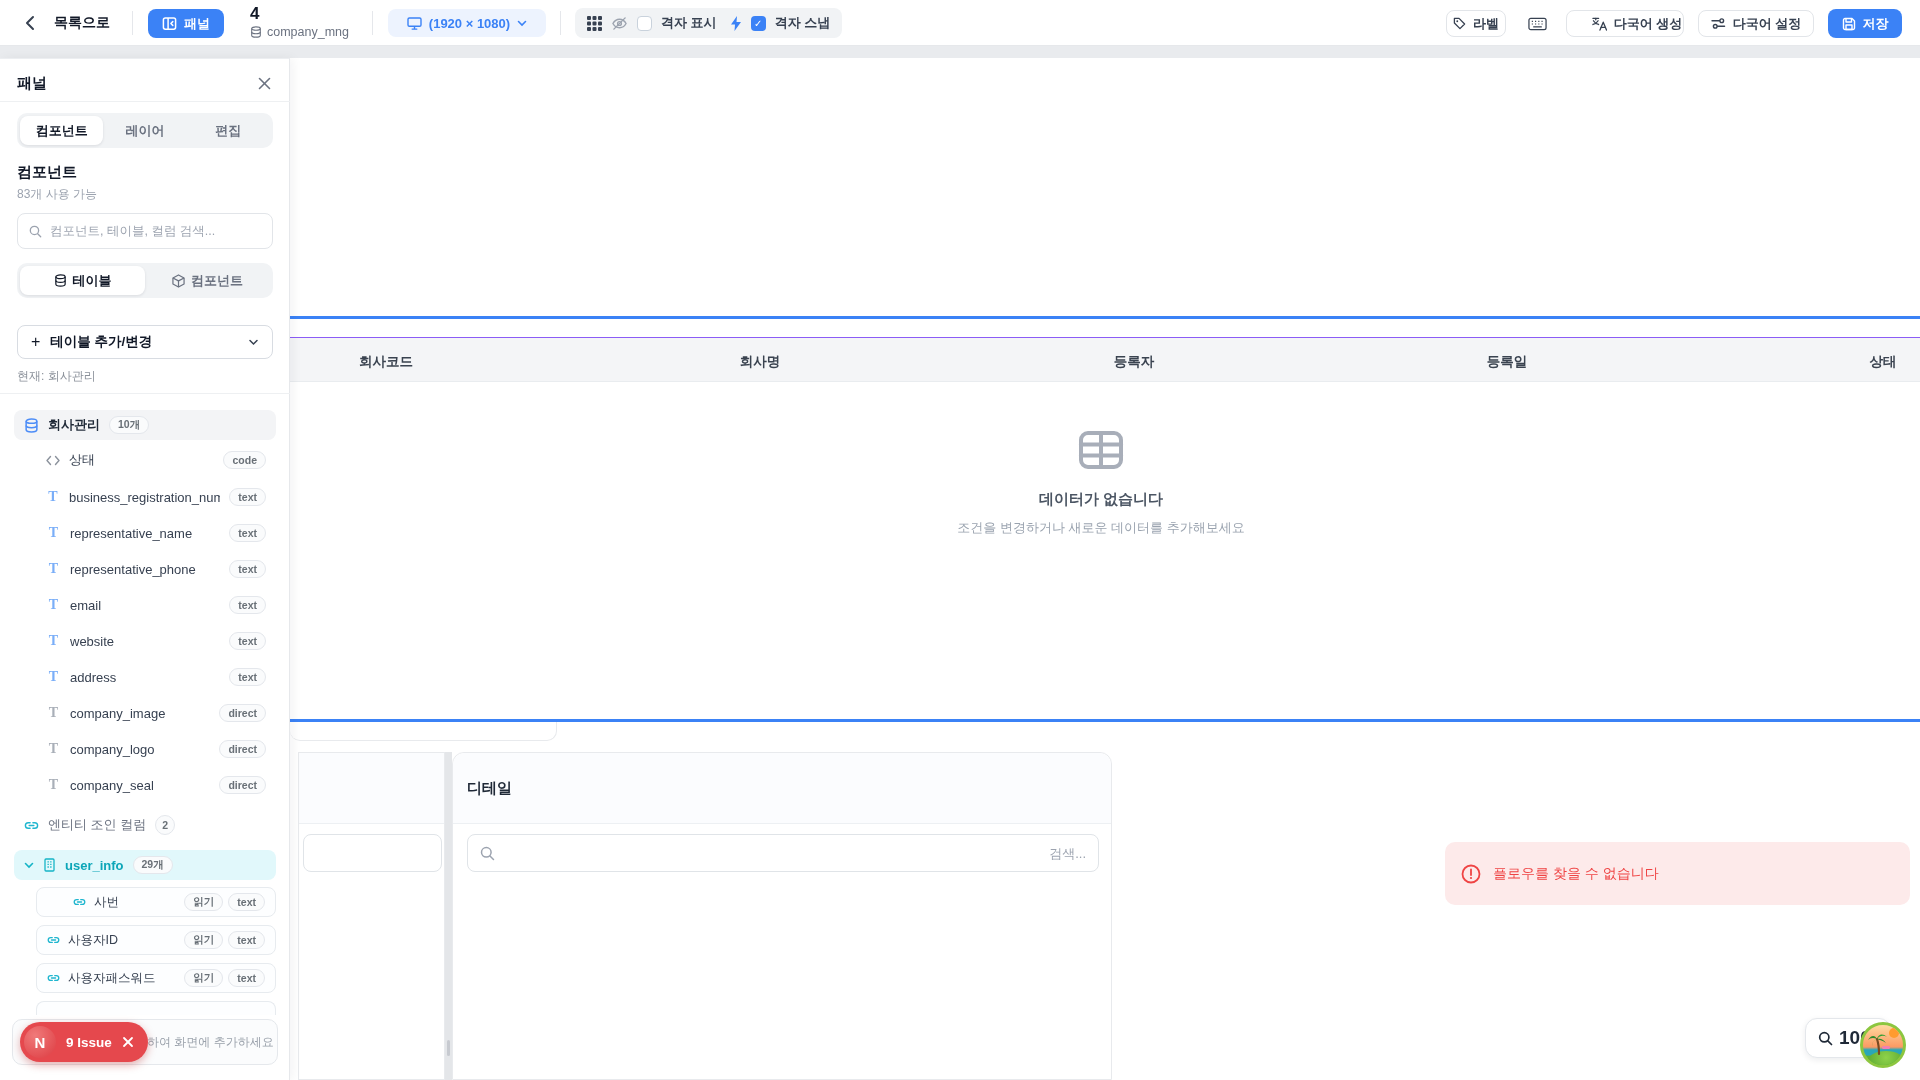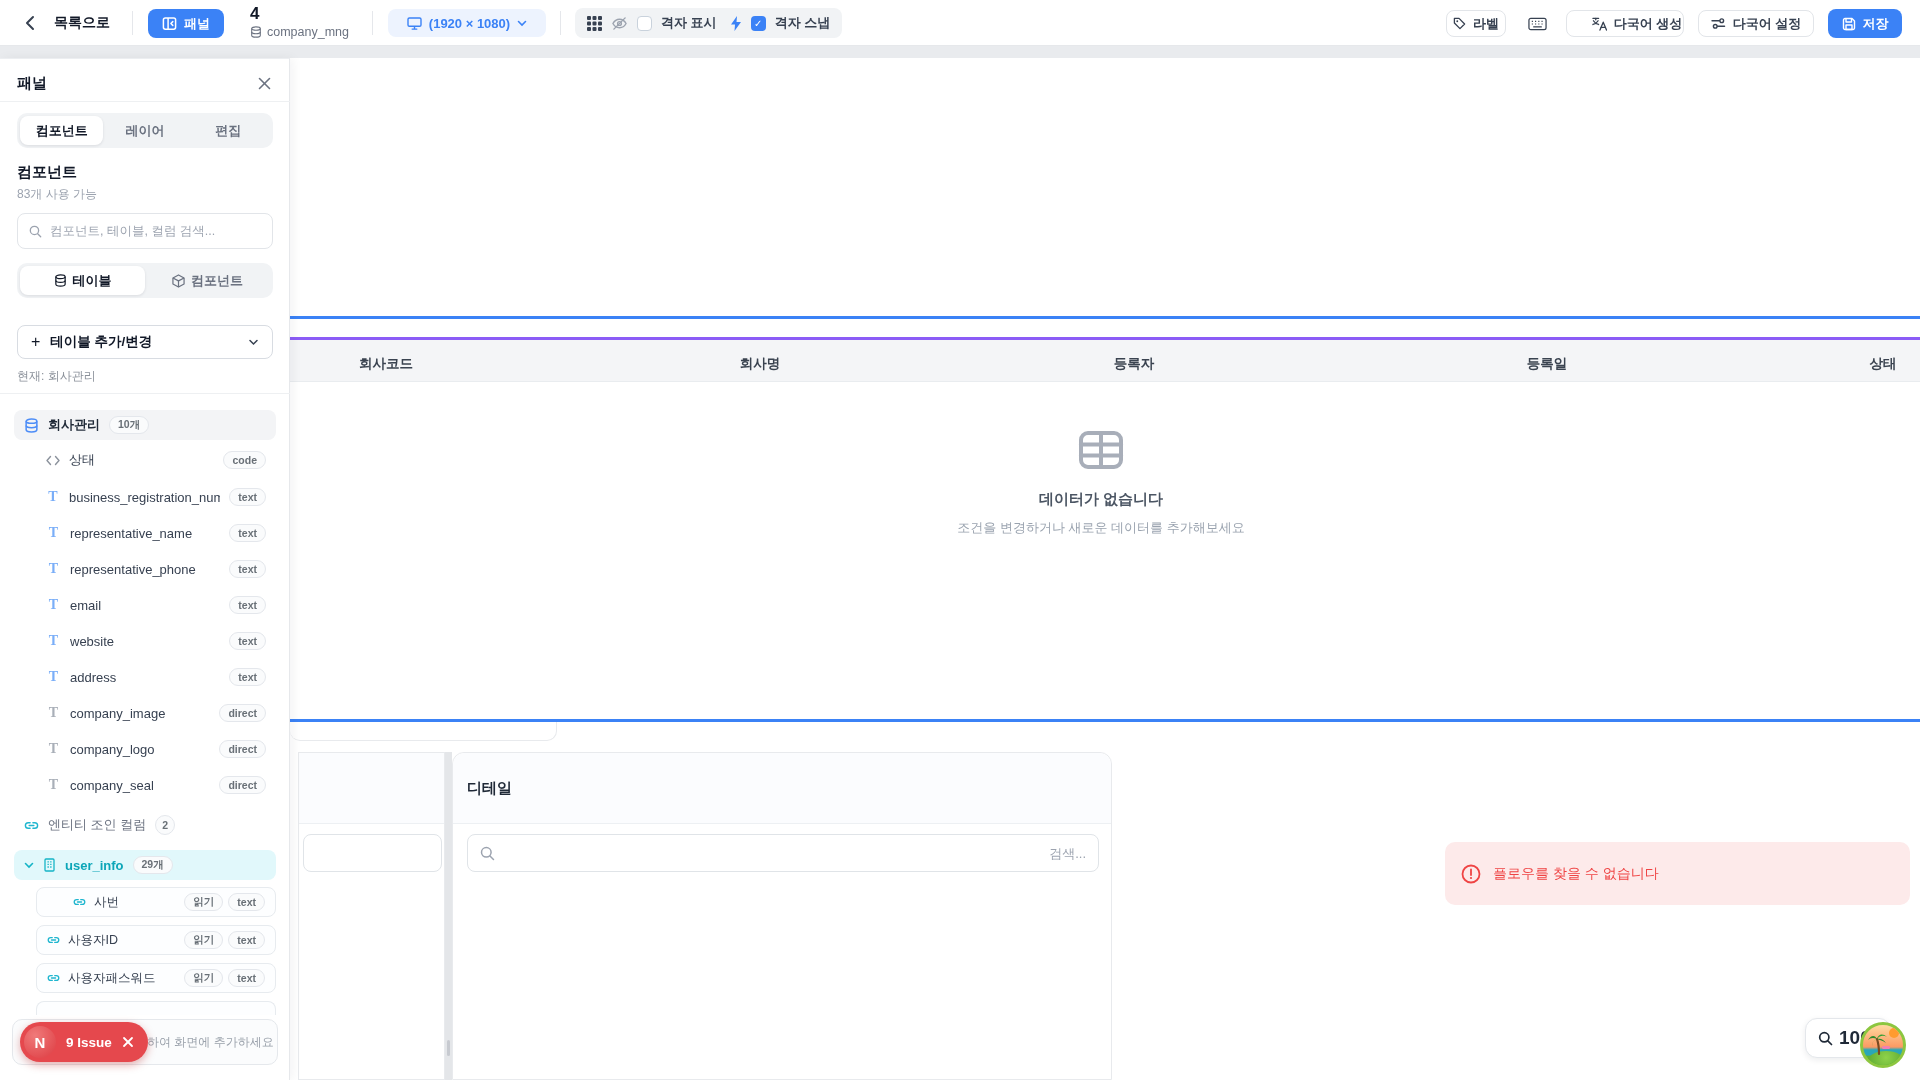--- a/index.html
+++ b/index.html
@@ -22,21 +22,21 @@
                 border-radius:8px; display:flex; align-items:center; gap:9px; padding:0 12px; }
   .chk { width:15px; height:15px; border-radius:4px; display:inline-flex; align-items:center; justify-content:center; }
   .chk-off { background:#fff; border:1.5px solid #c9d2dc; }
   .chk-on { background:#3b82f6; color:#fff; font-size:10px; font-weight:700; }
   .tlabel { font-size:13px; color:#374151; font-weight:600; }
 
   
   .canvas-strip { position:absolute; left:0; top:46px; width:1920px; height:12px; background:#e9ebee; z-index:10; }
   .blue-line { position:absolute; left:290px; width:1630px; height:3px; background:#3b82f6; z-index:12; }
   .grid-header { position:absolute; left:290px; top:337px; width:1630px; height:45px; background:#f4f5f7;
-                 border-top:3px solid #8b5cf6; border-bottom:1px solid #e9ecef; z-index:11;text-align:center; }
+                 border-top:1px solid #8b5cf6; border-bottom:1px solid #e9ecef; z-index:11;text-align:center; }
   .col-label { position:absolute; top:15px; transform:translateX(-50%); font-size:13.5px; font-weight:700; color:#3a4350; }
   .empty-state { position:absolute; left:1101px; top:430px; transform:translateX(-50%); text-align:center; z-index:11; width:500px; }
   .bottom-card { background:#fff; border:1px solid #e8eaed; z-index:11; }
   .card-head { border-bottom:1px solid #edf0f3; background:#fbfcfe; }
   .search-box { display:flex; align-items:center; gap:9px; background:#fff; border:1px solid #e0e4e8;
                 border-radius:8px; padding:0 12px; }
   .search-box input { border:none; outline:none; flex:1; font-size:13px; color:#be185d; background:transparent;
                       font-family:inherit;text-align:right; }
   .search-box input::placeholder { color:#9ca3af; }
   .err-pill { position:absolute; left:1445px; top:842px; width:465px; height:63px; background:#fdeaea;
@@ -238,21 +238,21 @@
     </button>
   </div>
 
   <div class="canvas-strip"></div>
 
   <div class="blue-line" style="top:316px;"></div>
   <div class="grid-header">
     <span class="col-label" style="left:96px;">회사코드</span>
     <span class="col-label" style="left:470px;">회사명</span>
     <span class="col-label" style="left:844px;">등록자</span>
-    <span class="col-label" style="left:1217px;margin-left:40px;">등록일</span>
+    <span class="col-label" style="left:1217px;">등록일</span>
     <span class="col-label" style="left:1593px;">상태</span>
   </div>
 
   <div class="empty-state">
     <span style="display:inline-block;">
       <svg width="46" height="40" viewBox="0 0 46 40" fill="none" stroke="#a8aeb9" stroke-width="4" stroke-linecap="round">
           <rect x="3" y="3" width="40" height="34" rx="7"></rect>
           <line x1="3" y1="14.5" x2="43" y2="14.5"></line>
           <line x1="3" y1="25.5" x2="43" y2="25.5"></line>
           <line x1="23" y1="3" x2="23" y2="37"></line>

